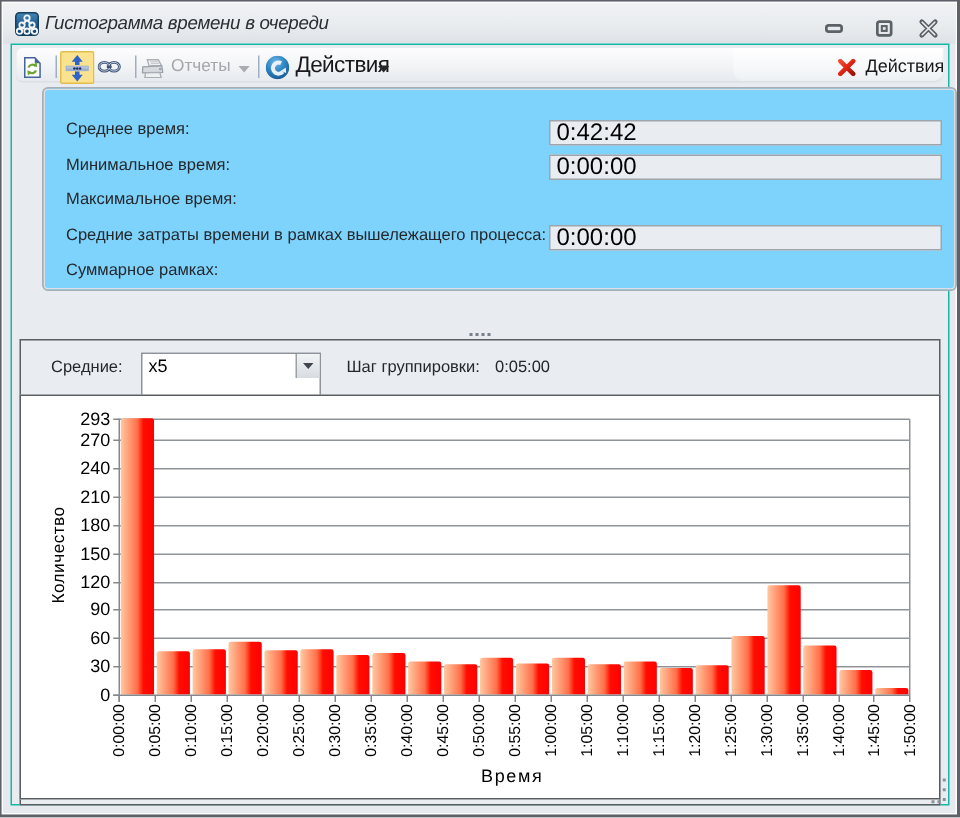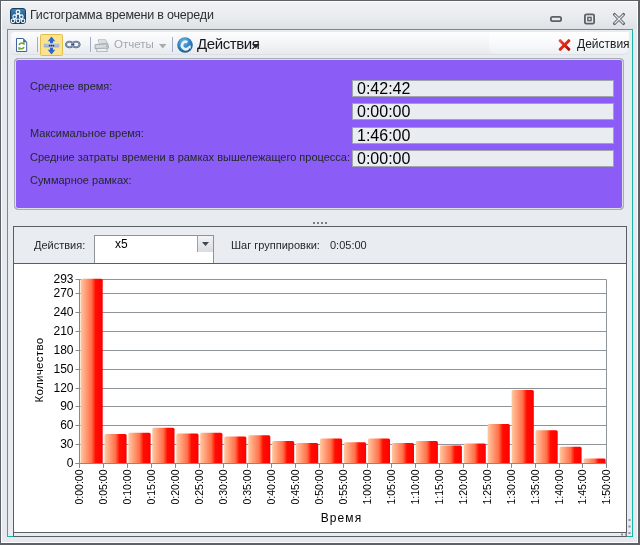--- a/index.html
+++ b/index.html
@@ -9,43 +9,43 @@
 #win {
   position:absolute; left:0; top:0; width:640px; height:545px;
   background:#E6E9ED;
   border:1px solid #5D6268; border-right-width:2px; border-bottom-width:2px;
   box-shadow: inset 0 0 0 1px #FDFDFE;
 }
 #titlebar {
   position:absolute; left:2px; top:2px; width:635px; height:27px;
   background:linear-gradient(180deg,#F0F2F4 0%,#E9ECEF 55%,#DEE2E6 100%);
 }
-#title-text { position:absolute; left:30px; top:8px; font-size:12.5px; letter-spacing:-0.2px; color:#2B2F33; }
+#title-text { position:absolute; left:30px; top:8px; font-size:12.5px; letter-spacing:-0.2px; color:#2B2F33;font-style:italic; }
 #client {
   position:absolute; left:7px; top:29px; width:626px; height:508px;
   border:1px solid #14b8a6; background:#E8EBEF;
 }
 
 #toolbar {
   position:absolute; left:2.5px; top:1.5px; width:618px; height:22.5px;
   background:linear-gradient(180deg,#FDFDFE 0%,#F2F4F6 55%,#E7EAEE 100%);
   border-radius:4px 0 6px 4px;
   box-shadow:0 1px 0 #DCE0E4;
 }
 #closebox {
   position:absolute; left:478.5px; top:0px; width:139px; height:22.5px;
   background:linear-gradient(180deg,#FFFFFF 0%,#F6F8FA 60%,#EDF0F3 100%);
   border-radius:0 0 6px 6px;
 }
 .tsep { position:absolute; top:5px; width:1px; height:15px; background:#9FAEC6; }
 .ttext13 { position:absolute; font-size:12px; top:4.5px; line-height:16px; }
 
 #panel {
-  position:absolute; left:6px; top:27.5px; width:610px; height:152px;
-  border:1px solid #A8AEB5; background:#8b5cf6; border-radius:4px;
+  position:absolute; left:20px; top:27.5px; width:610px; height:136px;
+  border:1px solid #A8AEB5; background:#7dd3fc; border-radius:4px;
   box-shadow: inset 0 0 0 1px #DCE0E5;
 }
 .flabel { position:absolute; left:15px; font-size:11px; color:#24282C; height:13px; line-height:13px; white-space:nowrap; }
 .fbox {
   position:absolute; left:337px; width:262px; height:17px;
   border:1px solid #9FA5AD; background:#E9ECF1;
   font-size:16px; color:#000; line-height:15px; padding-left:4px;
 }
 
 .sdot { position:absolute; width:2px; height:2px; background:#76808C; top:192px; }
@@ -55,21 +55,21 @@
   border:1px solid #5A5E63; background:#E9ECF1;
 }
 
 #chartbox {
   position:absolute; left:5px; top:232.5px; width:614px; height:270px;
   border:1px solid #5A5E63; background:#fff;
 }
 #combo {
   position:absolute; left:86px; top:205px; width:120px; height:30px;
   border:1px solid #8D939B; background:#fff;
-  font-size:12px; line-height:16px; padding-left:20px; color:#000;
+  font-size:12px; line-height:16px; padding-left:4px; color:#000;
 }
 #combo-btn {
   position:absolute; right:0; top:0; width:16px; height:16px;
   background:linear-gradient(180deg,#F2F4F6,#D8DCE1);
   border-left:1px solid #9BA1A8;
 }
 .l115 { position:absolute; font-size:11px; color:#24282C; line-height:14px; }
 </style>
 </head>
 <body>
@@ -120,36 +120,36 @@
     <svg class="abs" style="left:148.5px;top:12.5px" width="8" height="5">
         <polygon points="0,0 7.5,0 3.75,4.4" fill="#A8ACB1"></polygon>
       </svg>
     <svg class="abs" style="left:241.5px;top:12.5px" width="8" height="5">
         <polygon points="0,0 7.5,0 3.75,4.4" fill="#25282B"></polygon>
       </svg>
   </div>
 
   <div id="panel">
     <div class="flabel" style="top:21px">Среднее время:</div>
+    <div class="flabel" style="top:45px">Минимальное время:</div>
     <div class="flabel" style="top:68px">Максимальное время:</div>
     <div class="flabel" style="top:92px">Средние затраты времени в рамках вышележащего процесса:</div>
     <div class="flabel" style="top:115px">Суммарное рамках:</div>
     <div class="fbox" style="top:21px">0:42:42</div>
     <div class="fbox" style="top:44.5px">0:00:00</div>
-    <div class="fbox" style="top:68px">1:46:00</div>
     <div class="fbox" style="top:91.5px">0:00:00</div>
   </div>
 
   <div class="sdot" style="left:305px"></div>
   <div class="sdot" style="left:309px"></div>
   <div class="sdot" style="left:313px"></div>
   <div class="sdot" style="left:317px"></div>
 
   <div id="lower"></div>
-  <div class="l115" style="left:26px;top:208px">Действия:</div>
+  <div class="l115" style="left:26px;top:208px">Средние:</div>
   <div id="combo">x5<div id="combo-btn"><svg width="16" height="16">
           <polygon points="4,6 11,6 7.5,10" fill="#40464D"></polygon>
         </svg></div></div>
   <div class="l115" style="left:223px;top:208px">Шаг группировки:</div>
   <div class="l115" style="left:322px;top:208px">0:05:00</div>
 
   <div id="chartbox"></div>
   <svg class="abs" id="chartsvg" style="left:5px;top:234px" width="612" height="268" viewBox="0 0 612 268">
 <defs>
         <linearGradient id="barg" x1="0" y1="0" x2="1" y2="0">

